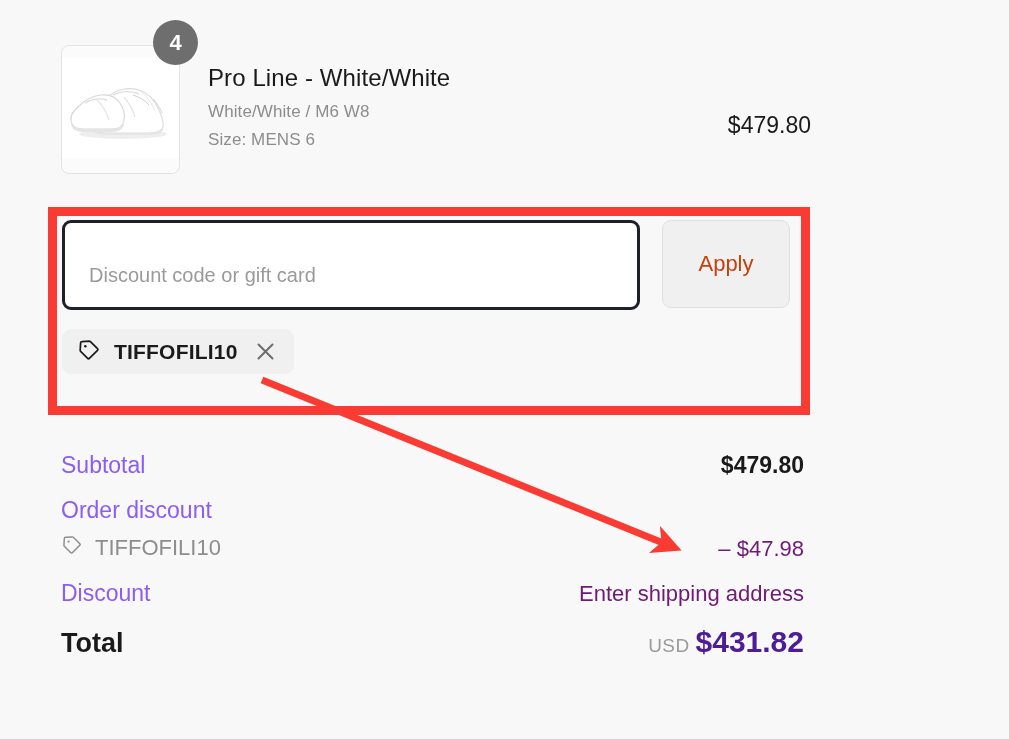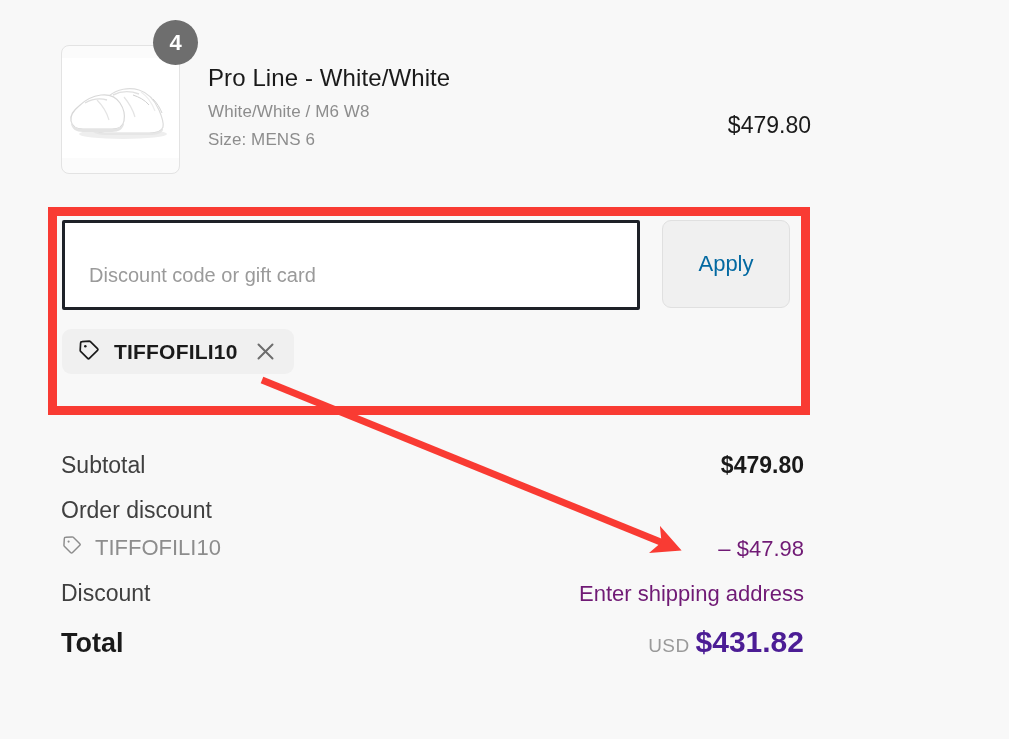--- a/index.html
+++ b/index.html
@@ -115,40 +115,40 @@
   .discount-inputs {
     display: flex;
     align-items: flex-start;
     gap: 22px;
   }
   .discount-field {
     width: 578px;
     height: 90px;
     box-sizing: border-box;
     border: 3px solid #1e2128;
-    border-radius: 2px;
+    border-radius: 9px;
     background: #ffffff;
     padding: 21px 24px 0 24px;
     font-family: "Liberation Sans", sans-serif;
     font-size: 20px;
     color: #1a1a1a;
     outline: none;
   }
   .discount-field::placeholder {
     color: #9a9a9a;
     opacity: 1;
   }
   .apply-button {
     width: 128px;
     height: 88px;
     box-sizing: border-box;
     border: 1px solid #e0e0e0;
     border-radius: 9px;
     background: #f0f0f0;
-    color: #0369a1;
+    color: #c2410c;
     font-family: "Liberation Sans", sans-serif;
     font-size: 22px;
     cursor: pointer;
     display: flex;
     align-items: center;
     justify-content: center;
   }
 
   .discount-chip {
     margin-top: 19px;
@@ -184,21 +184,21 @@
   }
   .summary-row {
     display: flex;
     align-items: baseline;
     justify-content: space-between;
     margin-bottom: 18px;
   }
   .summary-row.tight { margin-bottom: 10px; }
   .row-label {
     font-size: 23px;
-    color: #404040;
+    color: #8b5cf6;
   }
   .row-value {
     font-size: 23px;
     color: #1a1a1a;
     font-weight: 700;
   }
   .row-label-muted {
     font-size: 22px;
     color: #8d8d8d;
     display: inline-flex;

